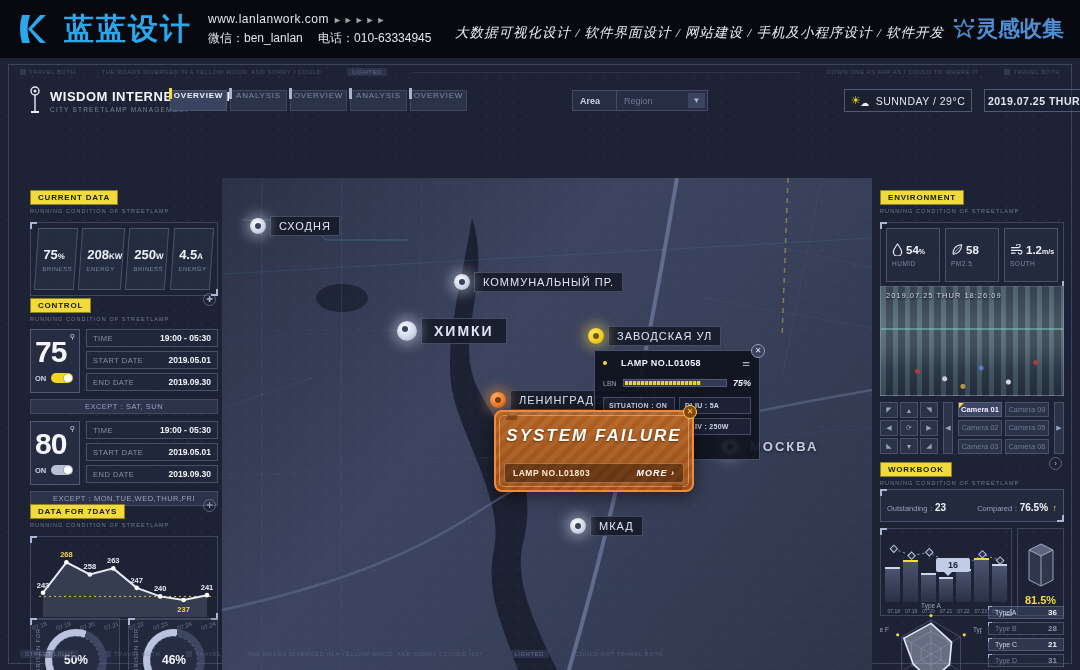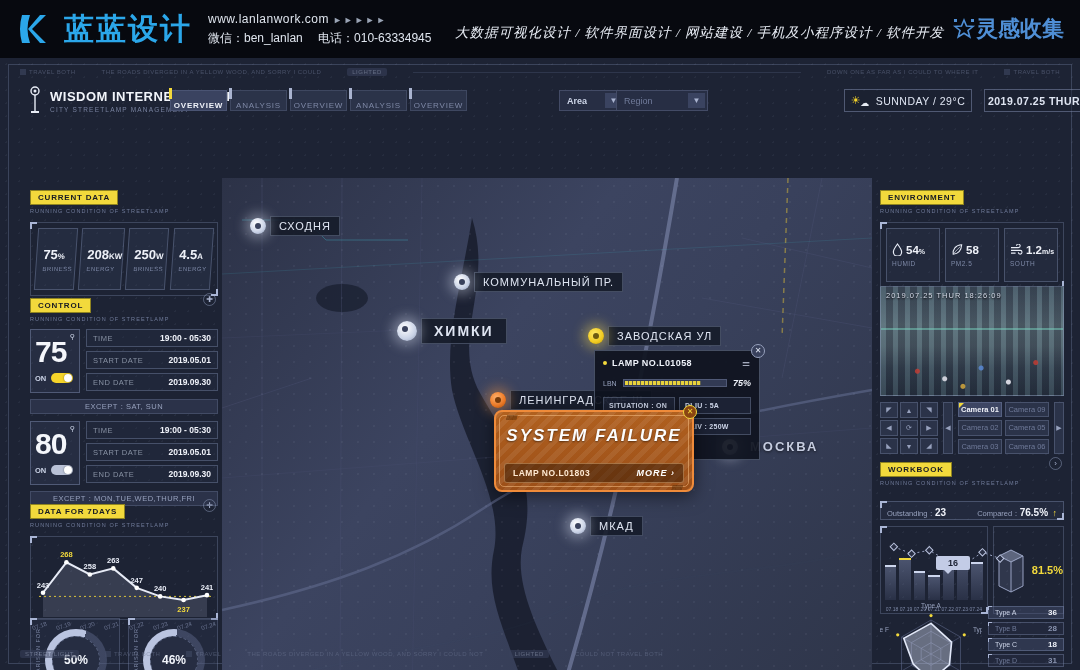--- a/index.html
+++ b/index.html
@@ -39,33 +39,33 @@
 
   
   #topbar { position:absolute; left:22px; top:28px; width:1036px; height:34px; }
   .app-title-wrap { position:absolute; left:6px; top:0; display:flex; gap:8px; align-items:center; }
   .lamp-glyph { width:14px; height:30px; }
   .app-title { color:#f2f5fb; font-size:13px; font-weight:bold; letter-spacing:.5px; white-space:nowrap; }
   .app-subtitle { color:#78829f; font-size:6.5px; letter-spacing:1.2px; margin-top:2px; }
 
   .tabs { position:absolute; left:148px; top:4px; display:flex; gap:3px; }
   .tab { width:57px; height:21px; background:#2b3349; border:1px solid rgba(150,165,205,.18);
-    color:#7e88a6; font-size:8px; letter-spacing:.8px; display:flex; align-items:flex-end; justify-content:center;
+    color:#7e88a6; font-size:8px; letter-spacing:.8px; display:flex; align-items:flex-start; justify-content:center;
     position:relative; cursor:pointer; }
   .tab::before { content:""; position:absolute; left:-2px; top:-3px; width:3px; height:11px; background:#aab4d0; }
   .tab.active { background:#3a4360; color:#eef1f8; font-weight:bold; }
   .tab.active::before { background:#f2d93c; }
 
   .select { position:absolute; top:4px; height:21px; background:#272e44; border:1px solid rgba(150,165,205,.25);
     display:flex; align-items:center; justify-content:space-between; padding-left:7px; cursor:pointer; }
   .select .sel-label { font-size:9px; color:#cdd5e8; font-weight:bold; }
   .select.dim .sel-label { color:#707b9a; font-weight:normal; }
   .caret-box { width:17px; height:15px; margin-right:2px; background:#3a4360; color:#aab4d0;
     font-size:8px; display:flex; align-items:center; justify-content:center; }
-  #select-area { left:537px; width:66px; }
+  #select-area { left:550px; width:66px; }
   #select-region { left:594px; width:92px; }
 
   .info-box { position:absolute; top:3px; height:23px; border:1px solid rgba(160,175,215,.4);
     display:flex; align-items:center; justify-content:center; gap:6px; color:#dfe5f2; font-size:10.5px;
     letter-spacing:.5px; background:rgba(25,30,46,.4); }
   #weather-box { left:822px; width:128px; }
   #date-box { left:962px; width:100px; font-weight:bold; }
   .sun-glyph { color:#f5d42a; font-size:11px; }
   .cloud-glyph { color:#e8edf5; font-size:9px; margin-left:-7px; margin-top:5px; }
 
@@ -143,21 +143,21 @@
   .pin.city .pin-label { font-size:14px; font-weight:bold; letter-spacing:2px; padding:4px 12px; }
   .pin.city .pin-dot { width:20px; height:20px; }
   .pin.city2 .pin-label { background:transparent; border:none; font-size:13px; font-weight:bold;
     letter-spacing:2px; color:#c6cde0; text-shadow:0 1px 3px rgba(0,0,0,.6); }
 
   
   #lamp-popup { position:absolute; left:372px; top:172px; width:166px; height:110px;
     background:rgba(15,19,31,.93); border:1px solid rgba(170,185,220,.35); z-index:8; padding:7px 8px; }
   #lamp-popup .close { position:absolute; right:-6px; top:-7px; width:14px; height:14px; border-radius:50%;
     background:#39415c; border:1px solid #97a1bd; color:#dfe5f2; font-size:8px; line-height:12px; text-align:center; cursor:pointer; }
-  .lp-head { display:flex; align-items:center; gap:5px; }
+  .lp-head { display:flex; align-items:center; gap:14px; }
   .lp-bullet { width:4px; height:4px; background:#f2d93c; border-radius:50%; }
   .lp-title { color:#f0f3fa; font-size:9px; font-weight:bold; letter-spacing:.4px; flex:1; }
   .sliders { color:#cdd5e8; font-size:9px; cursor:pointer; letter-spacing:1px; }
   .lp-bar-row { display:flex; align-items:center; gap:6px; margin-top:10px; }
   .lp-bar-lab { color:#97a1bd; font-size:7px; }
   .lp-bar { flex:1; height:8px; background:#323a54; border:1px solid rgba(170,185,220,.25); position:relative; }
   .lp-bar-fill { position:absolute; left:1px; top:1px; bottom:1px;
     background:repeating-linear-gradient(90deg,#e8d23c 0 3px, rgba(232,210,60,.25) 3px 4px); }
   .lp-bar-val { color:#f0f3fa; font-size:9px; font-weight:bold; font-style:italic; }
   .lp-grid { margin-top:9px; display:grid; grid-template-columns:1fr 1fr; gap:4px; }
@@ -212,38 +212,38 @@
   .cam-pager { width:10px; display:flex; align-items:center; justify-content:center; background:#2b3349;
     border:1px solid rgba(160,175,215,.25); color:#97a1bd; font-size:7px; cursor:pointer; }
   .cam-btn-grid { flex:1; display:grid; grid-template-columns:1fr 1fr; gap:3px; }
   .cam-btn { background:#2b3349; border:1px solid rgba(160,175,215,.25); color:#6f7a99; font-size:7.5px;
     cursor:pointer; position:relative; }
   .cam-btn.active { background:#3d4663; color:#eef1f8; font-weight:bold; }
   .cam-btn.active::before { content:""; position:absolute; left:0; top:0; border-style:solid;
     border-width:5px 5px 0 0; border-color:#f2d93c transparent transparent transparent; }
 
   #workbook-panel { position:absolute; left:880px; top:400px; width:184px; }
-  .wb-stats { margin-top:15px; height:19px; border:1px solid rgba(160,175,215,.3); background:rgba(45,53,78,.4);
+  .wb-stats { margin-top:3px; height:33px; border:1px solid rgba(160,175,215,.3); background:rgba(45,53,78,.4);
     display:flex; align-items:center; justify-content:space-between; padding:0 6px; }
   .wb-stats .k { color:#97a1bd; font-size:7.5px; }
   .wb-stats .v { color:#f0f3fa; font-size:10px; font-weight:bold; }
   .up-arrow { color:#f2d93c; font-size:9px; font-weight:bold; }
   #wb-chart-row { margin-top:6px; display:flex; gap:5px; }
   #wb-bars-box { position:relative; width:132px; height:88px; border:1px solid rgba(160,175,215,.25); padding:4px 3px 12px; }
   #wb-bars { position:absolute; left:4px; right:4px; top:6px; bottom:13px; display:flex; align-items:flex-end; gap:3px; }
   .wb-bar { flex:1; background:linear-gradient(180deg, rgba(130,142,180,.45), rgba(70,80,112,.3));
     border-top:2px solid #cdd6ee; position:relative; }
   .wb-bar.accent { border-top-color:#f2d93c; }
   #wb-diamonds { position:absolute; left:4px; right:4px; top:6px; bottom:13px; }
   #wb-xlabels { position:absolute; left:4px; right:4px; bottom:1px; display:flex; }
   #wb-xlabels span { flex:1; text-align:center; font-size:5px; color:#7d88a6; }
   #wb-tooltip { position:absolute; width:34px; height:14px; background:#c3cce6; color:#1b2132; font-size:9px;
     font-weight:bold; text-align:center; line-height:14px; border-radius:2px; z-index:3; }
   #wb-tooltip::after { content:""; position:absolute; left:8px; bottom:-4px; border:4px solid transparent; border-top-color:#c3cce6; border-bottom:none; }
-  #wb-cube-box { flex:1; border:1px solid rgba(160,175,215,.25); display:flex; flex-direction:row;
+  #wb-cube-box { flex:1; border:1px solid rgba(160,175,215,.25); display:flex; flex-direction:column;
     align-items:center; justify-content:center; gap:4px; }
   .cube-pct { color:#f2d93c; font-size:11px; font-weight:bold; }
 
   #radar-panel { position:absolute; left:880px; top:542px; width:184px; display:flex; gap:6px; }
   #type-list { width:76px; margin-top:6px; display:flex; flex-direction:column; gap:3px; }
   .type-row { height:13px; display:flex; align-items:center; justify-content:space-between; padding:0 6px;
     background:rgba(70,80,112,.45); border:1px solid rgba(160,175,215,.3); position:relative; }
   .type-row.dim { background:rgba(45,53,78,.3); }
   .type-row .k { color:#cdd5e8; font-size:7px; }
   .type-row.dim .k { color:#6f7a99; }
@@ -707,21 +707,21 @@
         <div class="type-row">
             <span class="k">Type A</span>
             <span class="v">36</span>
           </div>
         <div class="type-row dim">
             <span class="k">Type B</span>
             <span class="v">28</span>
           </div>
         <div class="type-row">
             <span class="k">Type C</span>
-            <span class="v">18</span>
+            <span class="v">21</span>
           </div>
         <div class="type-row dim">
             <span class="k">Type D</span>
             <span class="v">31</span>
           </div>
 
       </div>
     </div>
 
     <div class="deco-row bottom">

